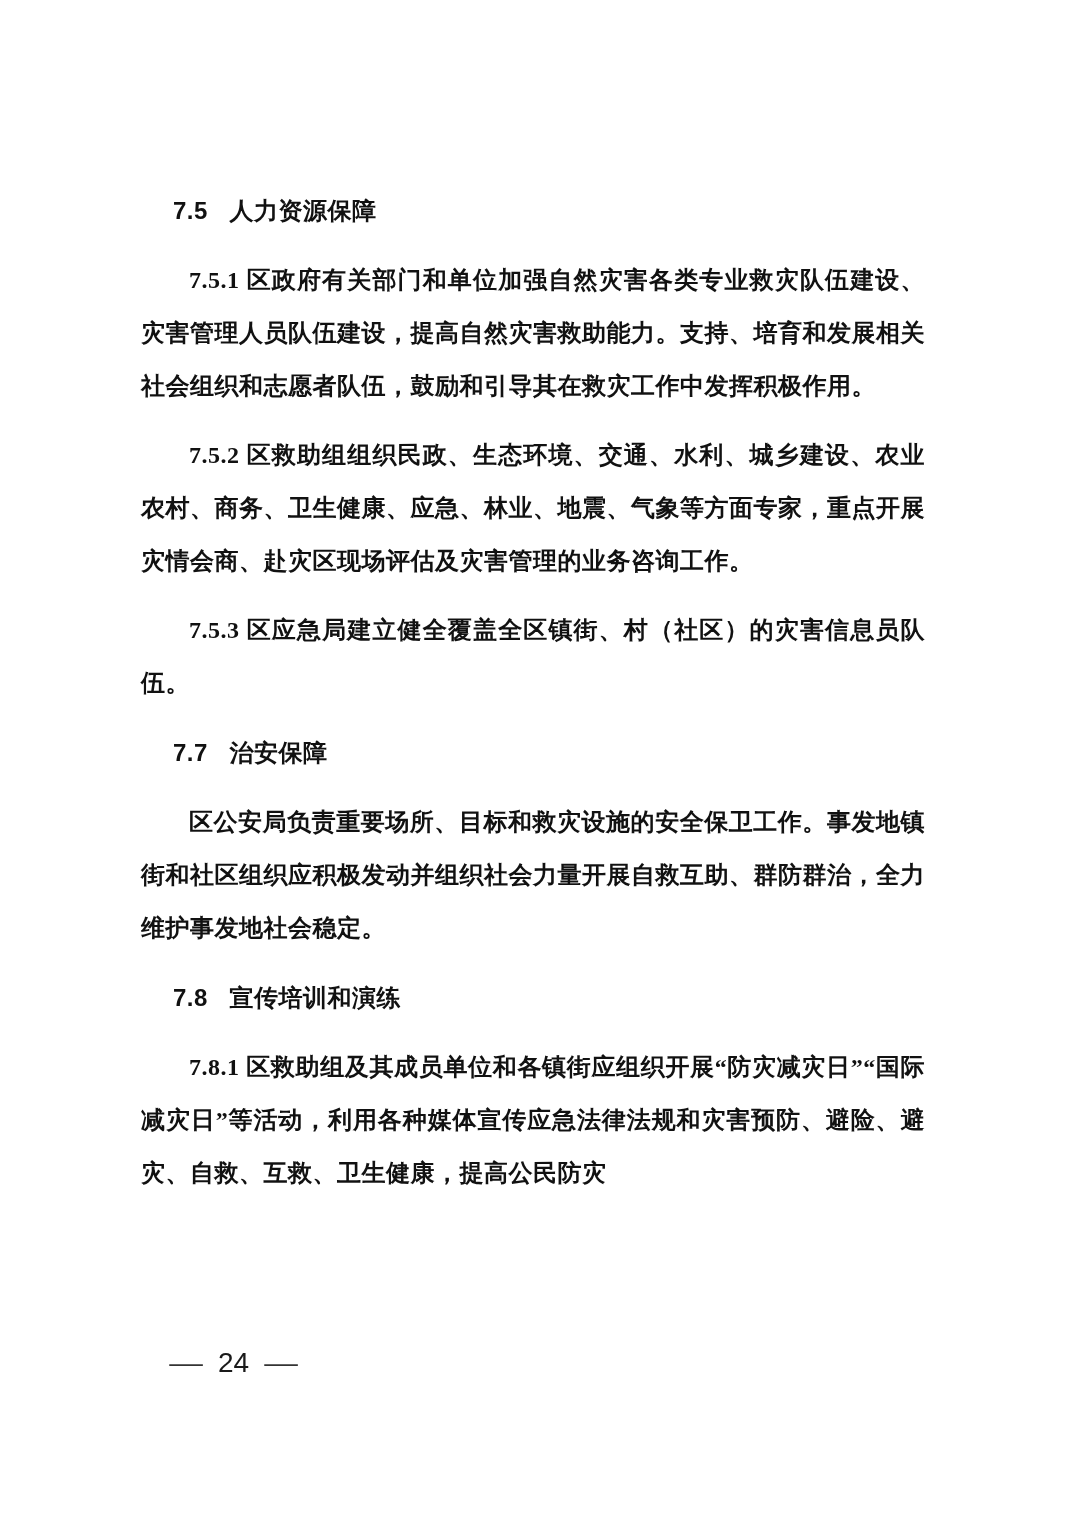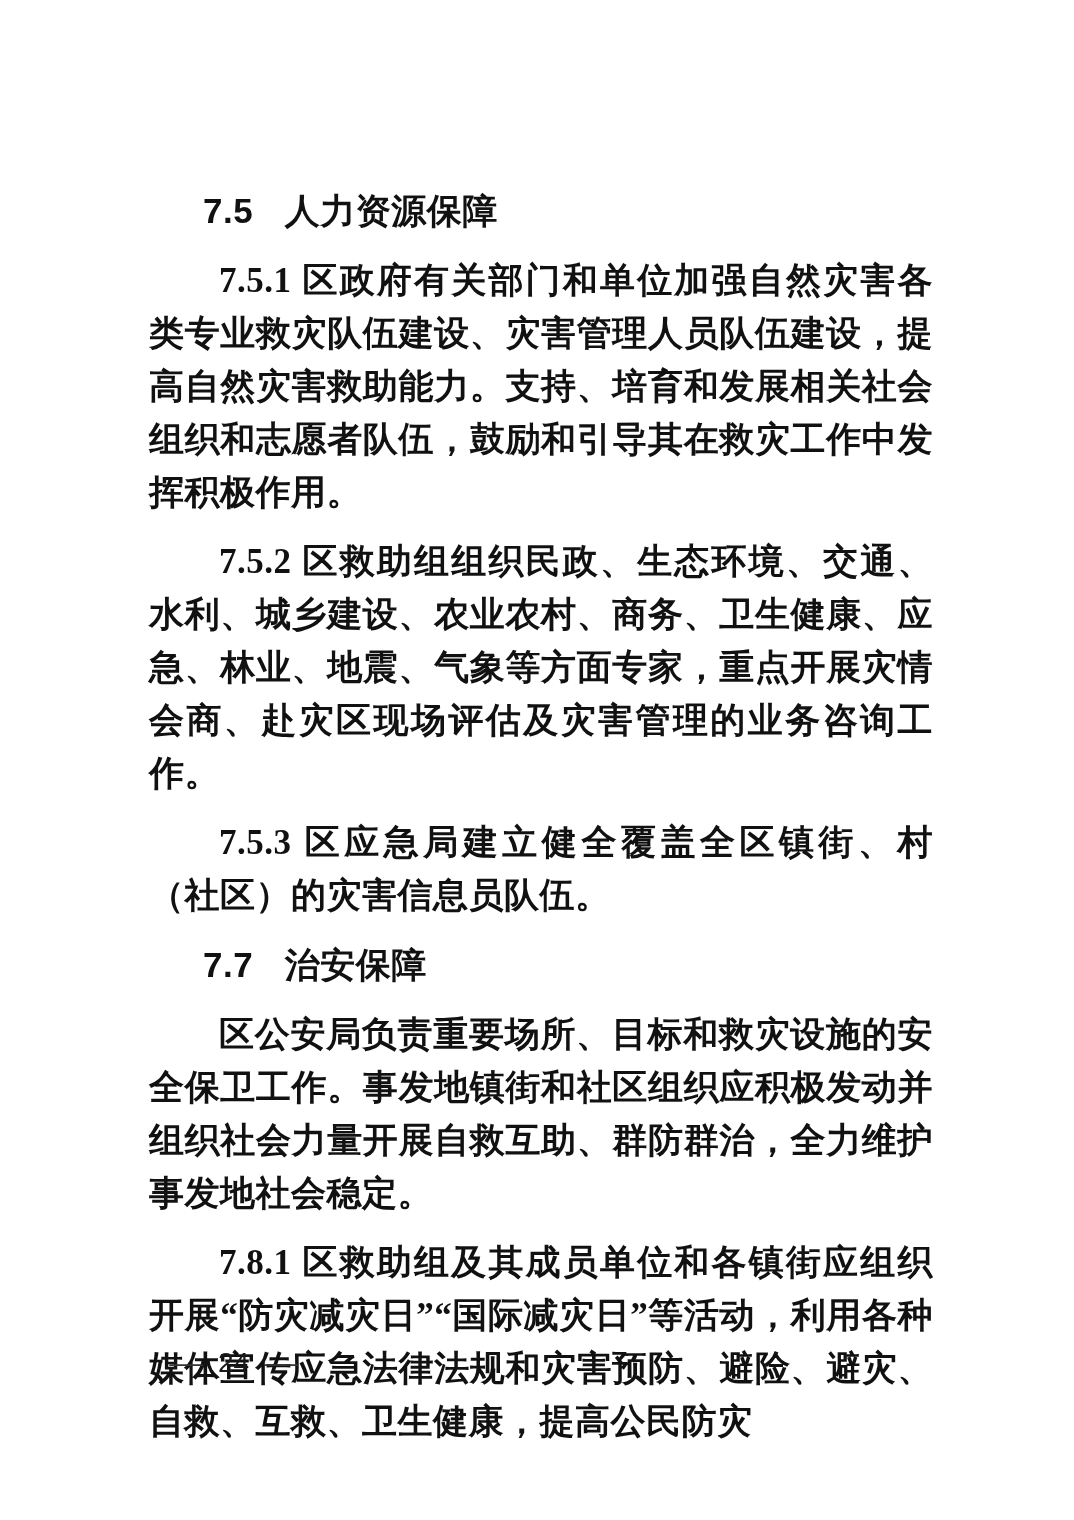--- a/index.html
+++ b/index.html
@@ -11,24 +11,24 @@
     position: relative;
     width: 1074px;
     height: 1520px;
     background: #ffffff;
     overflow: hidden;
     font-family: "Liberation Serif", "DejaVu Serif", serif;
     color: #111111;
   }
   .content {
     position: absolute;
-    left: 133px;
+    left: 125px;
     top: 184px;
     width: 816px;
-    font-size: 35px;
+    font-size: 24px;
     line-height: 53px;
     text-align: justify;
     text-justify: inter-ideograph;
   }
   .para {
     margin: 16px;
     text-indent: 2em;
     font-weight: 700;
     letter-spacing: 0.5px;
   }
@@ -77,20 +77,21 @@
     <p class="para">7.5.2 区救助组组织民政、生态环境、交通、水利、城乡建设、农业农村、商务、卫生健康、应急、林业、地震、气象等方面专家，重点开展灾情会商、赴灾区现场评估及灾害管理的业务咨询工作。</p>
 
     <p class="para">7.5.3 区应急局建立健全覆盖全区镇街、村（社区）的灾害信息员队伍。</p>
 
 
 
     <p class="heading"><span class="hnum">7.7</span><span class="htitle">治安保障</span></p>
 
     <p class="para">区公安局负责重要场所、目标和救灾设施的安全保卫工作。事发地镇街和社区组织应积极发动并组织社会力量开展自救互助、群防群治，全力维护事发地社会稳定。</p>
 
+    <p class="heading"><span class="hnum">7.8</span><span class="htitle">宣传培训和演练</span></p>
 
     <p class="para">7.8.1 区救助组及其成员单位和各镇街应组织开展“防灾减灾日”“国际减灾日”等活动，利用各种媒体宣传应急法律法规和灾害预防、避险、避灾、自救、互救、卫生健康，提高公民防灾</p>
 
   </div>
 
   <div class="footer">
     <span class="dash">—</span>
     <span class="pnum">24</span>
     <span class="dash">—</span>
   </div>

